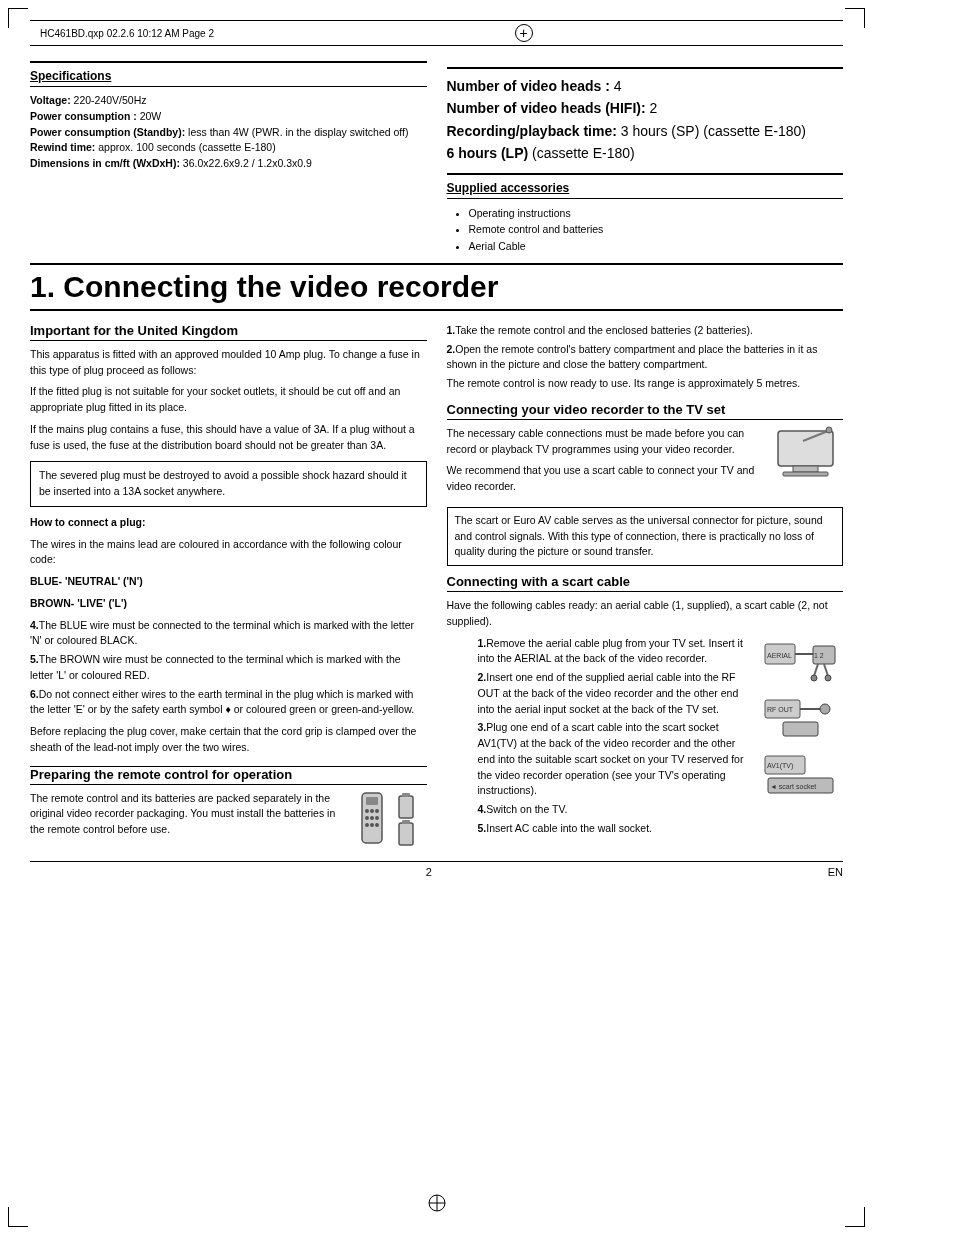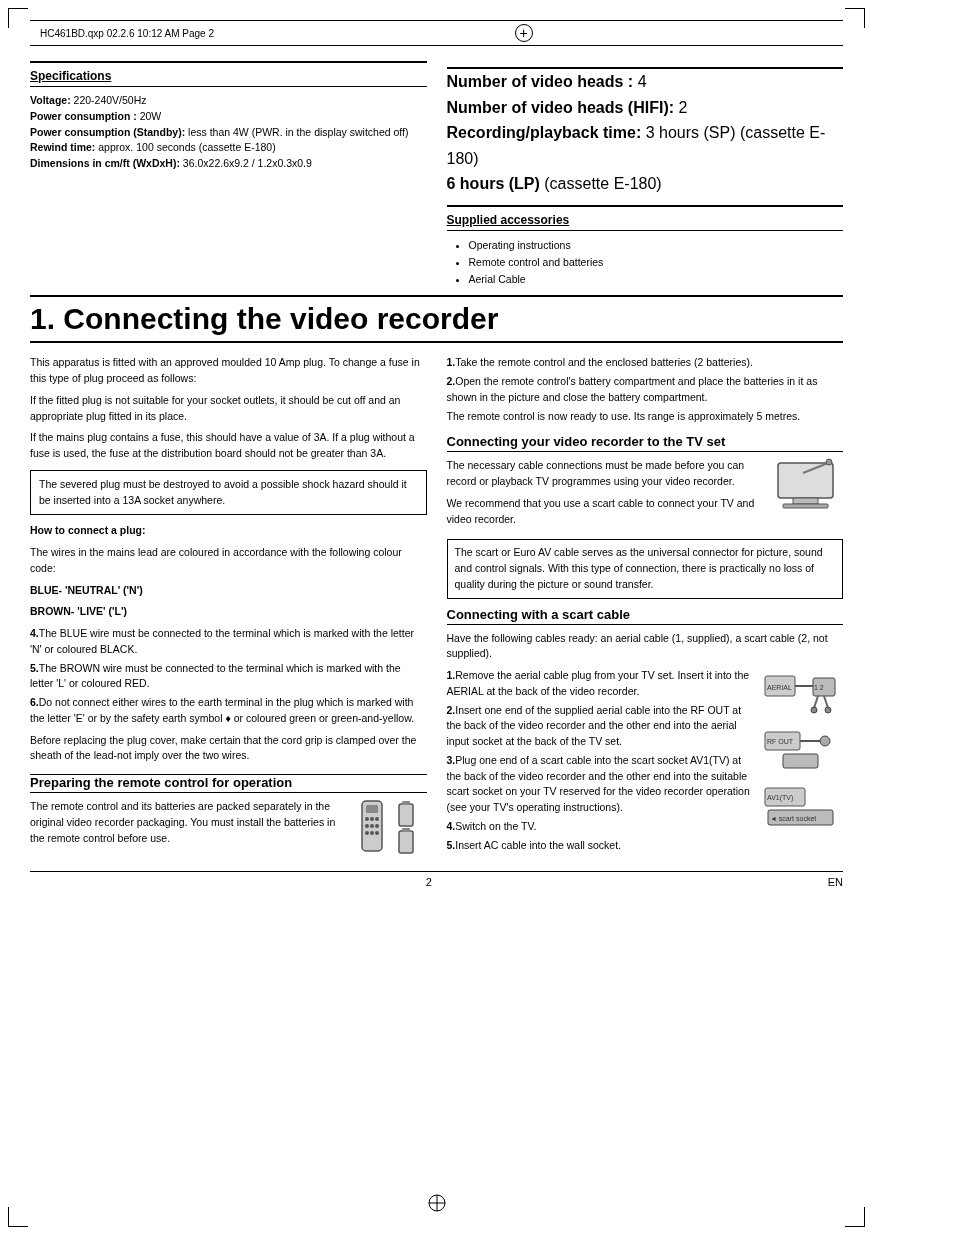--- a/index.html
+++ b/index.html
@@ -71,24 +71,24 @@
       border-bottom: 1px solid #000;
       padding-bottom: 3px;
       margin-bottom: 6px;
       text-decoration: underline;
     }
     .specs-text { font-size: 10.5px; line-height: 1.5; }
     .specs-text strong { font-weight: bold; }
 
     
     .right-top-numbers {
-      font-size: 16px;
+      font-size: 14px;
       line-height: 1.6;
       border-top: 2px solid #000;
-      padding-top: 0;
+      padding-top: 6px;
     }
     .right-top-numbers strong { font-weight: bold; }
 
     
     .main-heading {
       font-size: 30px;
       font-weight: bold;
       border-top: 2px solid #000;
       border-bottom: 2px solid #000;
       padding: 5px 0;
@@ -147,21 +147,21 @@
       line-height: 1.5;
     }
     .scart-info-box .scart-title { font-weight: bold; }
 
     
     .scart-section { margin-top: 8px; }
     .scart-steps {
       display: flex;
       gap: 8px;
     }
-    .scart-steps-text { flex: 1; font-size: 10.5px; line-height: 1.5; }
+    .scart-steps-text { flex: 1; font-size: 10.5px; line-height: 1.5; margin-left: 31px; }
     .scart-steps-imgs {
       width: 80px;
       flex-shrink: 0;
       display: flex;
       flex-direction: column;
       gap: 4px;
     }
 
     
     .remote-section {
@@ -281,20 +281,21 @@
     </div>
   </div>
 
   <div class="main-heading">1. Connecting the video recorder</div>
 
   <div class="main-content">
 
     <div class="left-col">
 
       <div>
+        <div class="sub-heading">Important for the United Kingdom</div>
         <div class="body-text">This apparatus is fitted with an approved moulded 10 Amp plug. To change a fuse in this type of plug proceed as follows:</div>
         <div class="body-text">If the fitted plug is not suitable for your socket outlets, it should be cut off and an appropriate plug fitted in its place.</div>
         <div class="body-text">If the mains plug contains a fuse, this should have a value of 3A. If a plug without a fuse is used, the fuse at the distribution board should not be greater than 3A.</div>
         <div class="warning-box">The severed plug must be destroyed to avoid a possible shock hazard should it be inserted into a 13A socket anywhere.</div>
         <div class="body-text"><strong>How to connect a plug:</strong></div>
         <div class="body-text">The wires in the mains lead are coloured in accordance with the following colour code:</div>
         <div class="body-text"><strong>BLUE- 'NEUTRAL' ('N')</strong></div>
         <div class="body-text"><strong>BROWN- 'LIVE' ('L')</strong></div>
         <div class="body-text">
           <div class="step-line"><span class="step-bold">4.</span>The BLUE wire must be connected to the terminal which is marked with the letter 'N' or coloured BLACK.</div>

